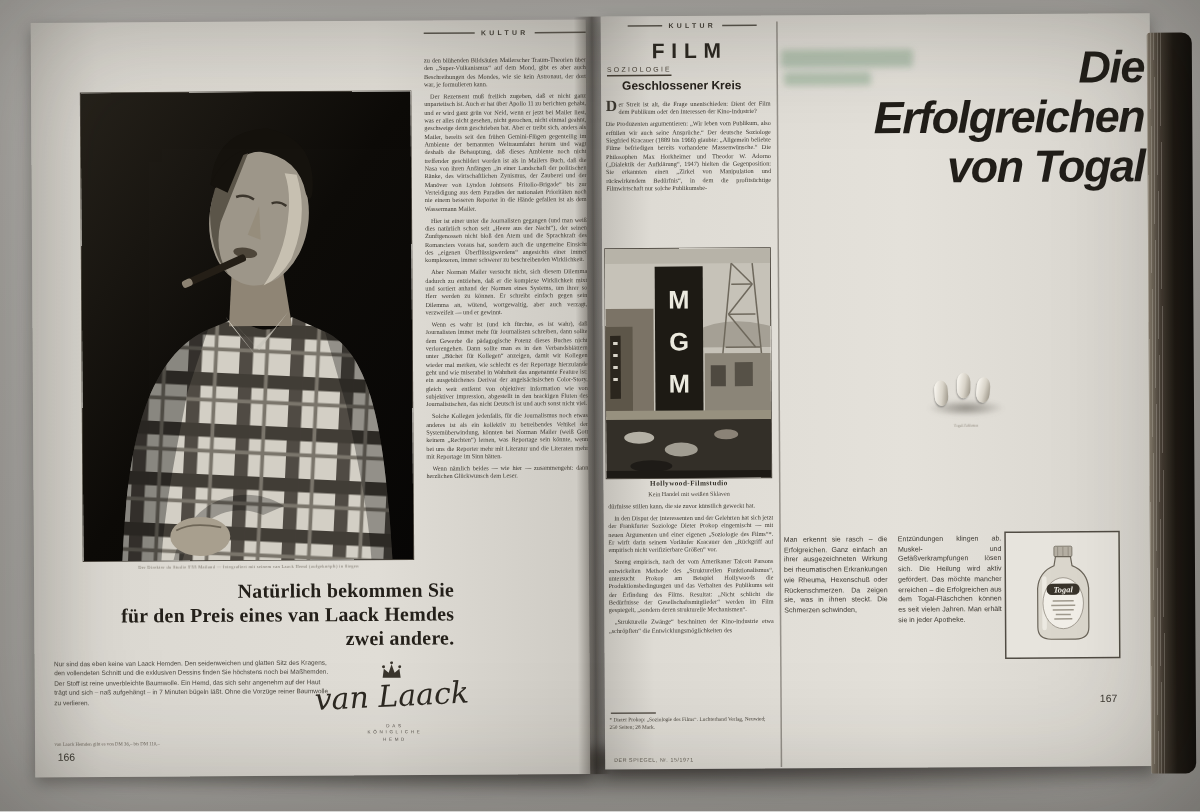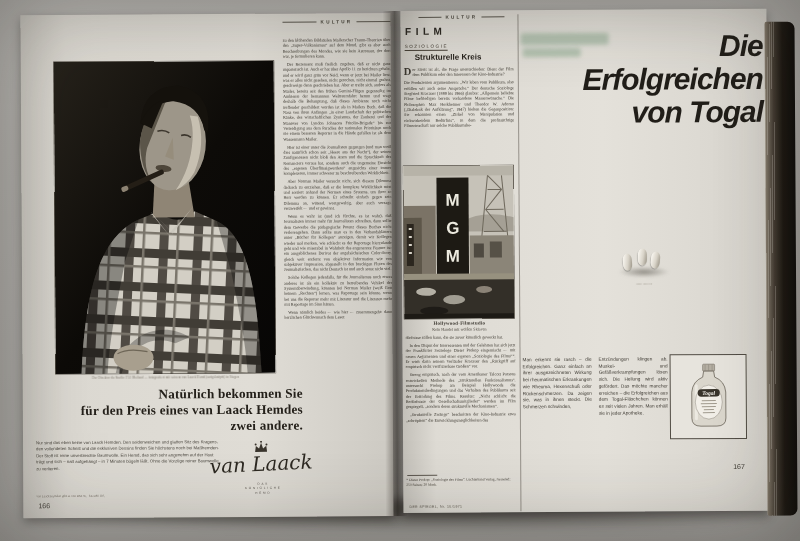--- a/index.html
+++ b/index.html
@@ -78,22 +78,22 @@
     line-height:4.4px; color:#55504a;
   }
   .vl-sub span { display:block; }
   .price-note { position:absolute; left:13px; top:479px; font-size:3.2px; color:#6e675d; }
   .pageno { font-size:7px; color:#3e3a33; font-family:"Liberation Sans",sans-serif; }
   .pn-left { position:absolute; left:15px; top:487px; }
   .pn-right { position:absolute; left:330px; top:454px; }
 
   
   .film-rubric {
-    position:absolute; left:0; top:15px; width:114px; text-align:left;
-    font-family:"Liberation Sans",sans-serif; font-weight:bold; font-size:10px;
+    position:absolute; left:0; top:15px; width:114px; text-align:center;
+    font-family:"Liberation Sans",sans-serif; font-weight:bold; font-size:14px;
     letter-spacing:4.5px; color:#2c2822; text-indent:4.5px;
   }
   .kicker {
     position:absolute; left:4px; top:33px; font-family:"Liberation Sans",sans-serif;
     font-size:4.6px; letter-spacing:1.5px; color:#463f35;
     border-bottom:0.6px solid #463f35; padding-bottom:0.6px;
   }
   .art-title {
     position:absolute; left:14px; top:42px; width:95px;
     font-family:"Liberation Sans",sans-serif; font-weight:bold; font-size:8px; color:#26221c;
@@ -258,21 +258,21 @@
     <div class="page page-right">
 
       <div class="kultur-rule rk">
         <span class="rl"></span>
         <span class="kultur-label">KULTUR</span>
         <span class="rl"></span>
       </div>
 
       <div class="film-rubric">FILM</div>
       <div class="kicker">SOZIOLOGIE</div>
-      <div class="art-title">Strukturelle Kreis</div>
+      <div class="art-title">Geschlossener Kreis</div>
 
       <div class="right-article ra-top">
         <p class="np"><span class="dropcap">D</span><span>er Streit ist alt, die Frage unentschieden: Dient der Film dem Publikum oder den Interessen der Kino-Industrie?</span></p>
         <p class="np">Die Produzenten argumentieren: „Wir leben vom Publikum, also erfüllen wir auch seine Ansprüche.“ Der deutsche Soziologe Siegfried Kracauer (1889 bis 1966) glaubte: „Allgemein beliebte Filme befriedigen bereits vorhandene Massenwünsche.“ Die Philosophen Max Horkheimer und Theodor W. Adorno („Dialektik der Aufklärung“, 1947) hielten die Gegenposition: Sie erkannten einen „Zirkel von Manipulation und rückwirkendem Bedürfnis“, in dem die profitsüchtige Filmwirtschaft nur solche Publikumsbe-</p>
       </div>
 
       <div class="holly">
         <svg width="110" height="153" viewBox="0 0 110 153" preserveAspectRatio="none">
           <rect width="110" height="153" fill="#c6c2b8"></rect>
           <rect width="110" height="10" fill="#b7b3a8"></rect>

